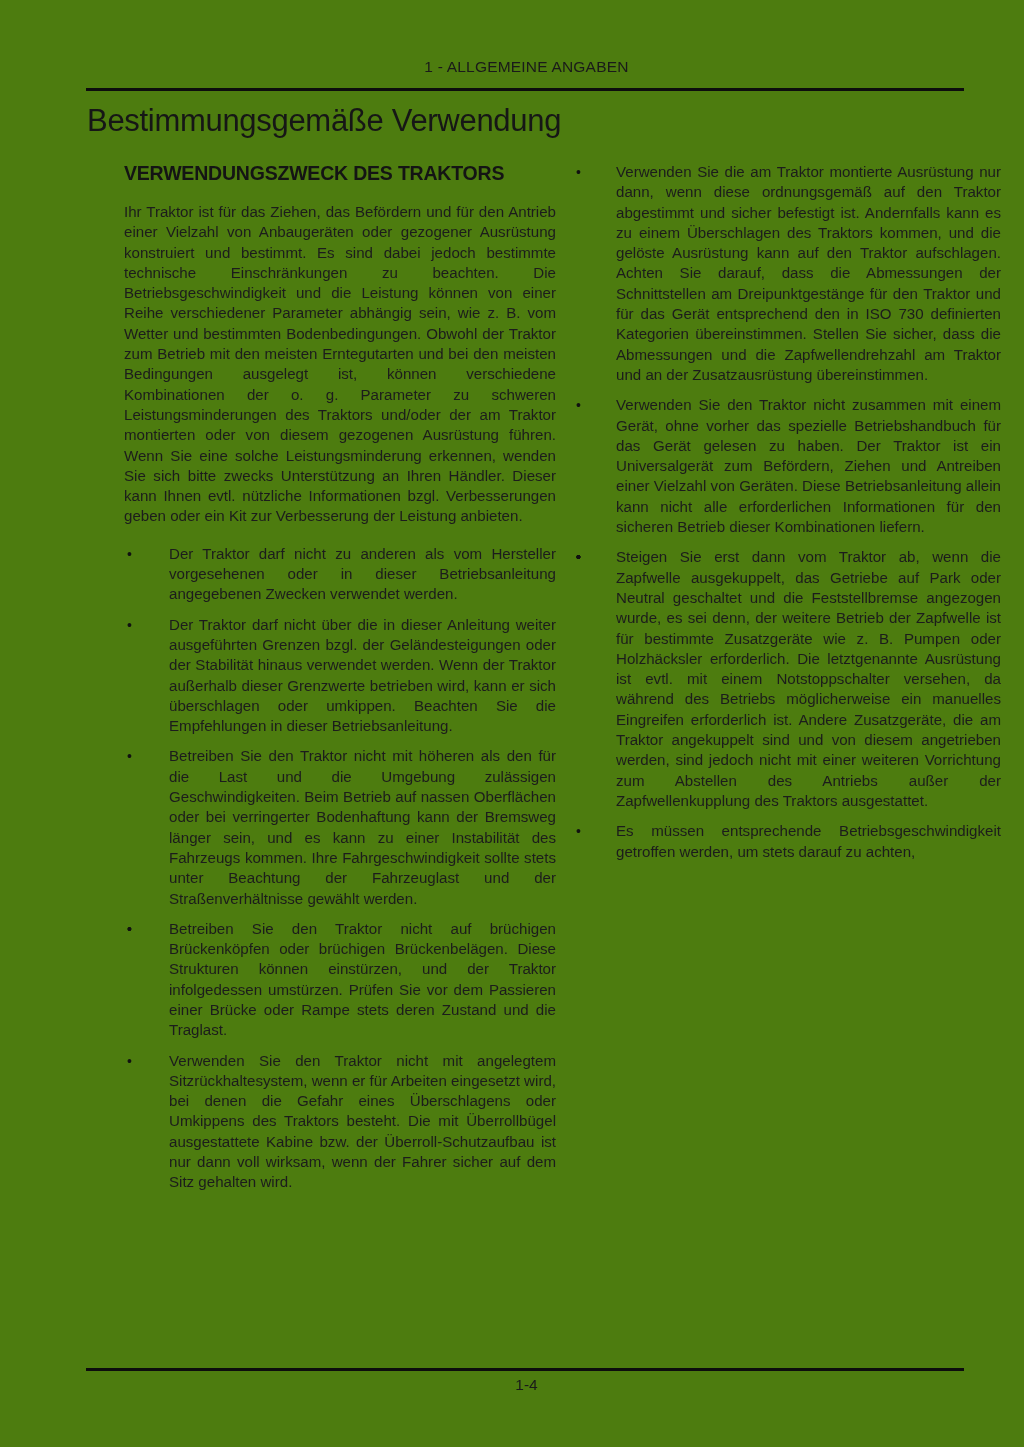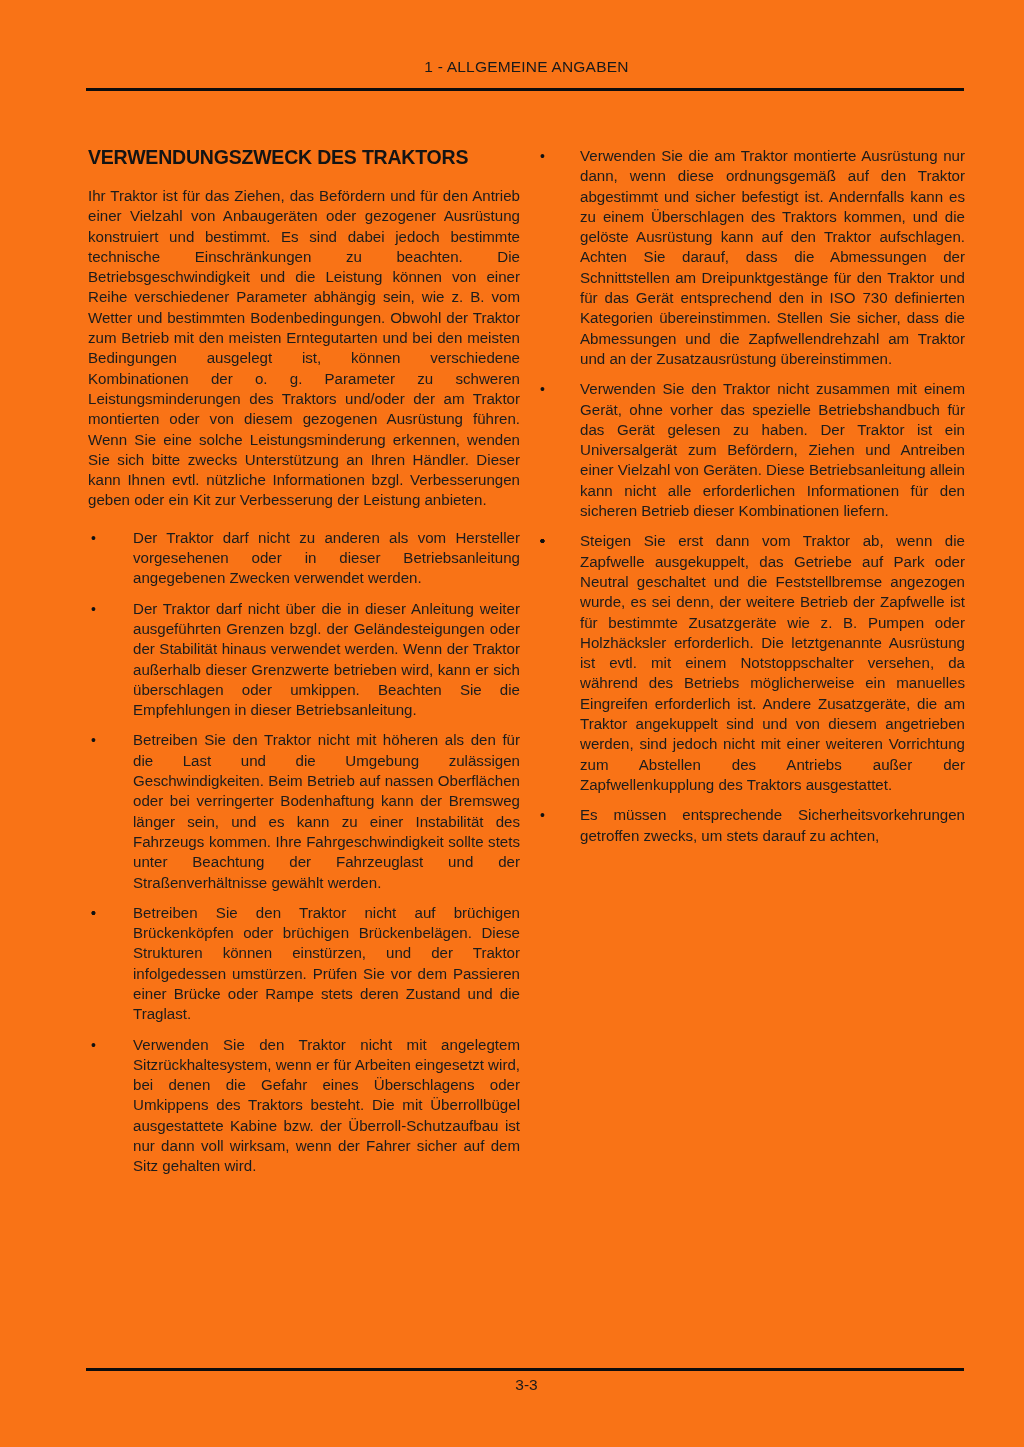--- a/index.html
+++ b/index.html
@@ -1,21 +1,21 @@
 <!DOCTYPE html>
 <html lang="de"><head>
 <meta charset="utf-8">
 <style>
   html, body { margin: 0; padding: 0; background: #e8e8e8; }
   .page {
     position: relative;
     width: 1024px;
     height: 1447px;
     margin: 0 auto;
-    background: #f97316;
+    background: #4d7c0f;
     font-family: "Liberation Sans", sans-serif;
     color: #1c1c1c;
     overflow: hidden;
   }
   .running-header {
     position: absolute;
     left: 88px; top: 58px; width: 877px;
     text-align: center;
     font-size: 15.5px;
     letter-spacing: 0.2px;
@@ -32,21 +32,22 @@
     position: absolute;
     left: 87px; top: 103px;
     margin: 0;
     font-size: 31px;
     font-weight: 400;
     letter-spacing: -0.3px;
     color: #161616;
   }
   .col {
     position: absolute;
-    top: 146px;
+    top: 162px;
+    margin-left: 36px;
   }
   .col.left  { left: 88px;  width: 432px; }
   .col.right { left: 537px; width: 428px; }
   .section-heading {
     margin: 0 0 17px 0;
     font-size: 19.5px;
     font-weight: 700;
     letter-spacing: -0.2px;
     color: #141414;
   }
@@ -86,20 +87,21 @@
   }
 </style>
 </head>
 <body>
 
 <div class="page">
 
   <div class="running-header">1 - ALLGEMEINE ANGABEN</div>
   <div class="rule top"></div>
 
+  <h1 class="page-title">Bestimmungsgemäße Verwendung</h1>
 
   <div class="col left">
     <h2 class="section-heading">VERWENDUNGSZWECK DES TRAKTORS</h2>
     <p class="intro body-text">Ihr Traktor ist für das Ziehen, das Befördern und für den Antrieb einer Vielzahl von Anbaugeräten oder gezogener Ausrüstung konstruiert und bestimmt.  Es sind dabei jedoch bestimmte technische Einschränkungen zu beachten.  Die Betriebsgeschwindigkeit und die Leistung können von einer Reihe verschiedener Parameter abhängig sein, wie z. B. vom Wetter und bestimmten Bodenbedingungen.  Obwohl der Traktor zum Betrieb mit den meisten Erntegutarten und bei den meisten Bedingungen ausgelegt ist, können verschiedene Kombinationen der o. g. Parameter zu schweren Leistungsminderungen des Traktors und/oder der am Traktor montierten oder von diesem gezogenen Ausrüstung führen.  Wenn Sie eine solche Leistungsminderung erkennen, wenden Sie sich bitte zwecks Unterstützung an Ihren Händler.  Dieser kann Ihnen evtl. nützliche Informationen bzgl. Verbesserungen geben oder ein Kit zur Verbesserung der Leistung anbieten.</p>
     <ul class="bullets body-text">
       <li>
         <span class="marker">•</span>
         <span>Der Traktor darf nicht zu anderen als vom Hersteller vorgesehenen oder in dieser Betriebsanleitung angegebenen Zwecken verwendet werden.</span>
       </li>
       <li>
@@ -145,21 +147,21 @@
       </li>
       <li>
         <span class="marker">•</span>
       </li>
       <li>
         <span class="marker">•</span>
         <span>Steigen Sie erst dann vom Traktor ab, wenn die Zapfwelle ausgekuppelt, das Getriebe auf Park oder Neutral geschaltet und die Feststellbremse angezogen wurde, es sei denn, der weitere Betrieb der Zapfwelle ist für bestimmte Zusatzgeräte wie z. B. Pumpen oder Holzhäcksler erforderlich.  Die letztgenannte Ausrüstung ist evtl.  mit einem Notstoppschalter versehen, da während des Betriebs möglicherweise ein manuelles Eingreifen erforderlich ist.  Andere Zusatzgeräte, die am Traktor angekuppelt sind und von diesem angetrieben werden, sind jedoch nicht mit einer weiteren Vorrichtung zum Abstellen des Antriebs außer der Zapfwellenkupplung des Traktors ausgestattet.</span>
       </li>
       <li>
         <span class="marker">•</span>
-        <span>Es müssen entsprechende Sicherheitsvorkehrungen getroffen zwecks, um stets darauf zu achten,</span>
+        <span>Es müssen entsprechende Betriebsgeschwindigkeit getroffen werden, um stets darauf zu achten,</span>
       </li>
     </ul>
   </div>
 
   <div class="rule bottom"></div>
-  <div class="page-number">3-3</div>
+  <div class="page-number">1-4</div>
 
 </div>
 
 </body></html>

